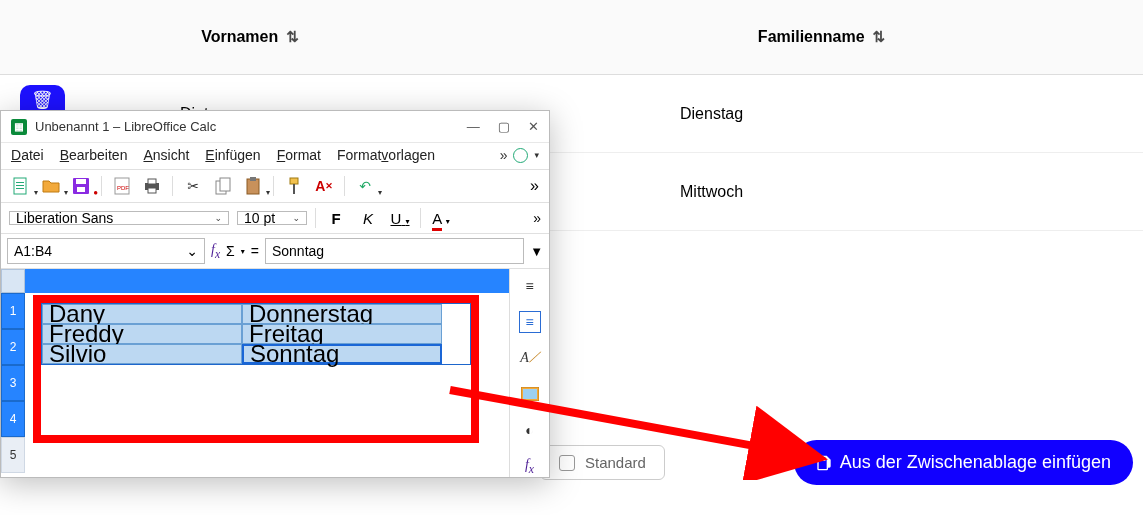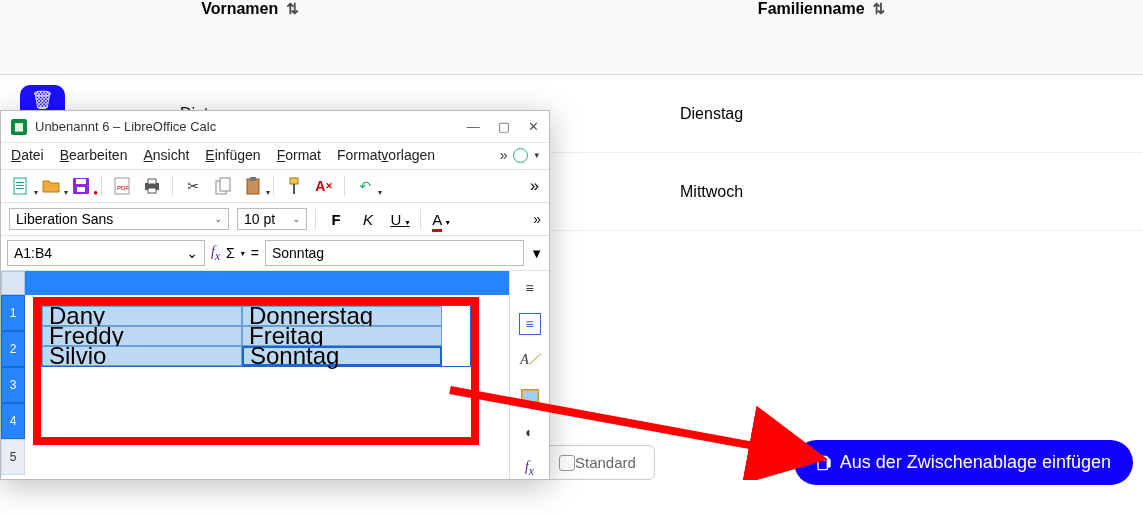--- a/index.html
+++ b/index.html
@@ -1,48 +1,48 @@
 <!DOCTYPE html>
 <html><head>
 <meta charset="utf-8">
 <style>
 * { box-sizing: border-box; margin: 0; padding: 0; }
 body { font-family: "Segoe UI", Arial, sans-serif; background: #fff; width: 1143px; height: 515px; position: relative; overflow: hidden; }
 
 .back-table { width: 100%; }
 .back-header { display: flex; height: 75px; border-bottom: 1px solid #ddd; background: #fafafa; }
-.back-header-col { display: flex; align-items: flex-start; justify-content: center; gap: 8px; font-weight: 600; font-size: 16px; }
+.back-header-col { display: flex; align-items: center; justify-content: center; gap: 8px; font-weight: 600; font-size: 16px; }
 .col1 { width: 500px; }
 .col2 { flex: 1; }
 .sort-icon { font-size: 15px; opacity: .7; }
 .back-row { display: flex; height: 78px; align-items: center; border-bottom: 1px solid #eee; justify-content: center; }
 .back-row .cell1 { width: 500px; padding-left: 180px; font-size: 16px; }
 .back-row .cell2 { flex: 1; padding-left: 180px; font-size: 16px; }
 .trash-btn { position: absolute; left: 20px; top: 85px; width: 45px; height: 26px; background: #1d11ff; border-radius: 10px 10px 0 0; display:flex; align-items:flex-end; justify-content:center; overflow:hidden; }
 .trash-inner { color:#fff; font-size:18px; line-height:1; margin-bottom:2px; }
 
 .bottom-bar { position: absolute; left: 540px; top: 440px; right: 10px; display:flex; align-items:center; justify-content:space-between; }
-.std-box { display:flex; align-items:center; border:1px solid #ccc; border-radius:6px; padding:8px 18px; color:#666; font-size:15px; }
+.std-box { display:flex; align-items:center; gap:10px; border:1px solid #ccc; border-radius:6px; padding:8px 18px; color:#666; font-size:15px; }
 .chk { width:16px; height:16px; border:1.5px solid #999; border-radius:3px; }
 .paste-btn { background:#1100ff; color:#fff; border-radius:999px; padding:12px 22px; font-size:18px; font-weight:500; display:flex; align-items:center; gap:8px; }
 .paste-btn svg { width:16px; height:16px; fill:#fff; }
 
 .calc-window { position:absolute; left:0; top:110px; width:550px; background:#fff; border:1px solid #bbb; box-shadow:0 6px 30px rgba(0,0,0,.25); }
 .titlebar { display:flex; align-items:center; height:32px; padding:0 10px; font-size:13px; color:#333; background:#fff; border-bottom:1px solid #e8e8e8; }
 .titlebar .icon { width:16px; height:16px; background:#0a8a3a; border-radius:2px; margin-right:8px; display:flex; align-items:center; justify-content:center; color:#fff; font-size:10px; font-weight:bold; }
 .titlebar .winbtns { margin-left:auto; display:flex; gap:18px; color:#555; font-size:13px; }
 .menubar { display:flex; align-items:center; gap:16px; padding:4px 10px 6px; font-size:14px; color:#222; border-bottom:1px solid #e0e0e0; }
 .menubar span u { text-decoration: underline; }
 .menubar .more { margin-left:auto; display:flex; align-items:center; gap:6px; color:#333; }
 .globe { width:15px; height:15px; border:1.2px solid #2a7; border-radius:50%; position:relative; }
 .toolbar { display:flex; align-items:center; gap:10px; padding:6px 10px; border-bottom:1px solid #e0e0e0; }
 .tool { width:20px; height:20px; display:flex; align-items:center; justify-content:center; font-size:14px; color:#333; position:relative; }
 .tool .dd { font-size:8px; color:#333; position:absolute; right:-7px; bottom:-1px; }
 .fmtbar { display:flex; align-items:center; gap:8px; padding:5px 8px; border-bottom:1px solid #e0e0e0; font-size:14px; }
-.combo { border:1px solid #bbb; height:22px; display:flex; align-items:center; justify-content:space-between; padding:0 6px; font-size:14px; background:#fff; }
+.combo { border:1px solid #bbb; height:14px; display:flex; align-items:center; justify-content:space-between; padding:0 6px; font-size:14px; background:#fff; }
 .combo .arr { font-size:9px; color:#444; margin-left:6px; }
 .fbtn { width:24px; text-align:center; font-size:15px; }
 .divider { width:1px; height:20px; background:#ddd; }
 .refbar { display:flex; align-items:center; gap:6px; padding:4px 6px; font-size:14px; border-bottom:1px solid #e0e0e0; }
 .ref-input { border:1px solid #bbb; height:26px; padding:0 6px; display:flex; align-items:center; justify-content:space-between; background:#fff; }
 .fx { font-style:italic; font-family:serif; color:#4c1d95; }
 .formula-in { flex:1; border:1px solid #bbb; height:26px; padding:0 6px; display:flex; align-items:center; }
 
 .sheet-area { display:flex; }
 .rowheads { display:flex; flex-direction:column; }
@@ -99,21 +99,21 @@
     <svg viewBox="0 0 24 24">
         <path d="M16 1H8a2 2 0 0 0-2 2v2H4a2 2 0 0 0-2 2v14a2 2 0 0 0 2 2h12a2 2 0 0 0 2-2v-2h2a2 2 0 0 0 2-2V7l-6-6zM8 3h6v2H8V3zm8 18H4V7h2v2h8V7h2v14z"></path>
       </svg>
     <span>Aus der Zwischenablage einfügen</span>
   </div>
 </div>
 
 <div class="calc-window">
   <div class="titlebar">
     <div class="icon">▦</div>
-    <span>Unbenannt 6 – LibreOffice Calc</span>
+    <span>Unbenannt 1 – LibreOffice Calc</span>
     <div class="winbtns">
       <span>—</span>
       <span>▢</span>
       <span>✕</span>
     </div>
   </div>
 
   <div class="menubar">
     <span><u>D</u><span></span>atei</span>
     <span><u>B</u>earbeiten</span>

